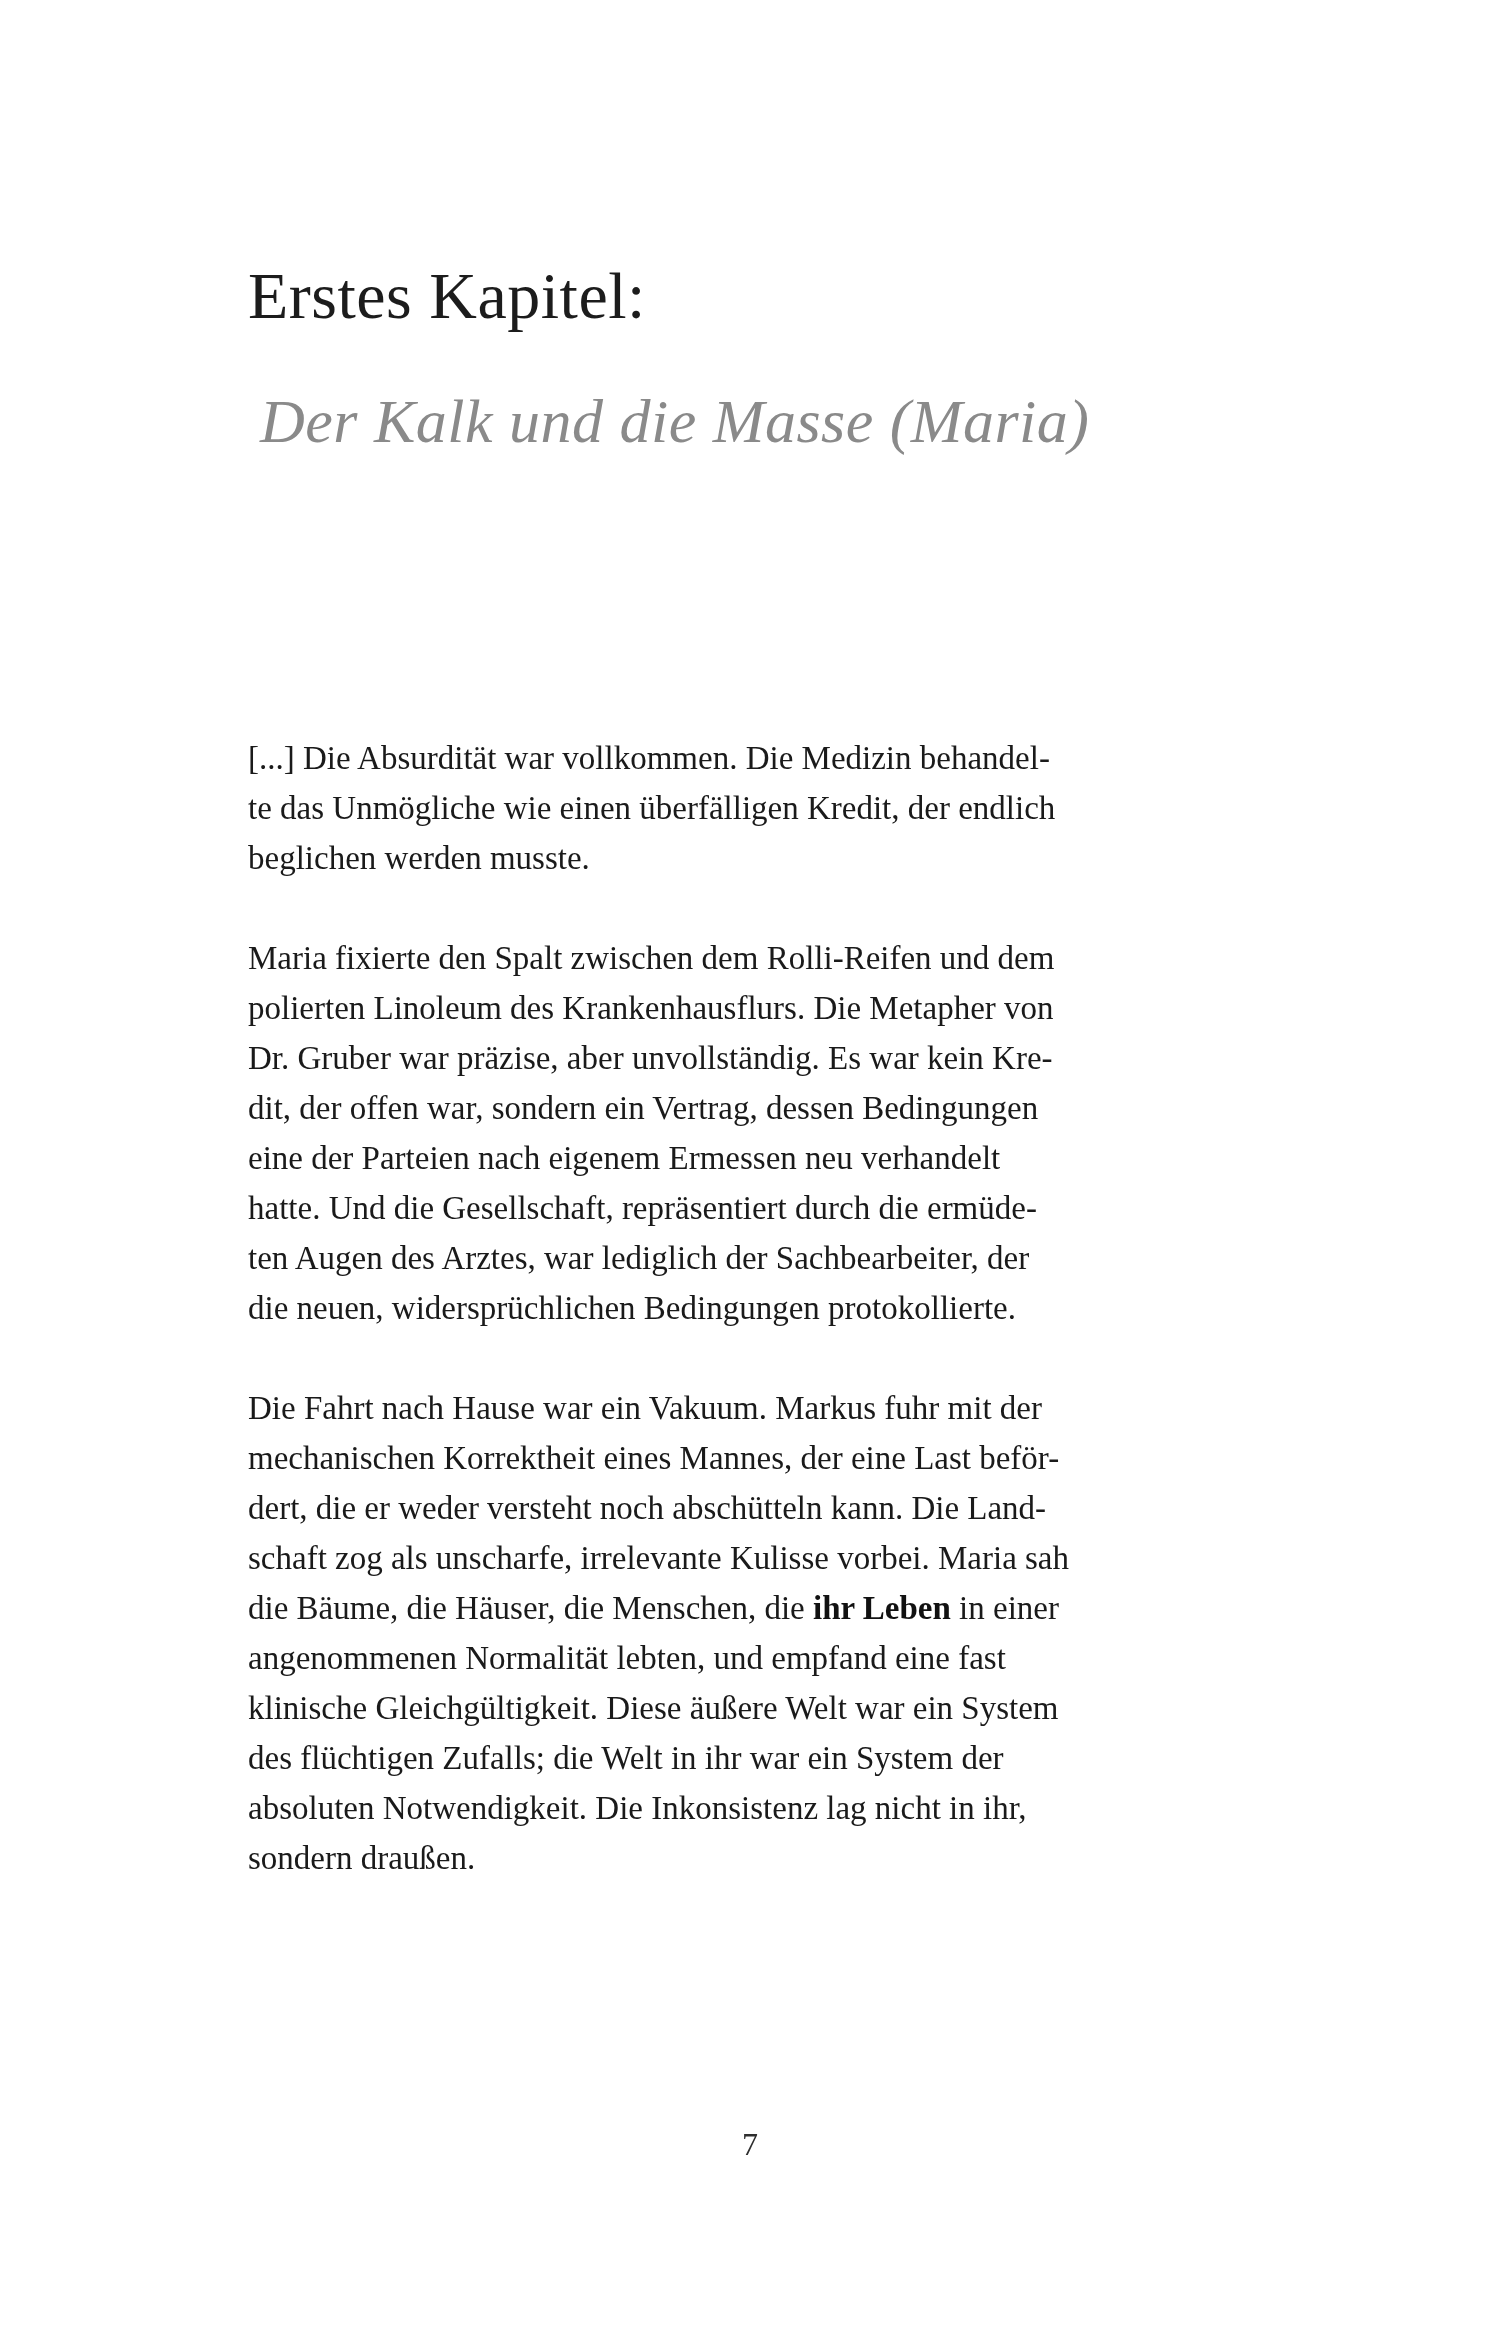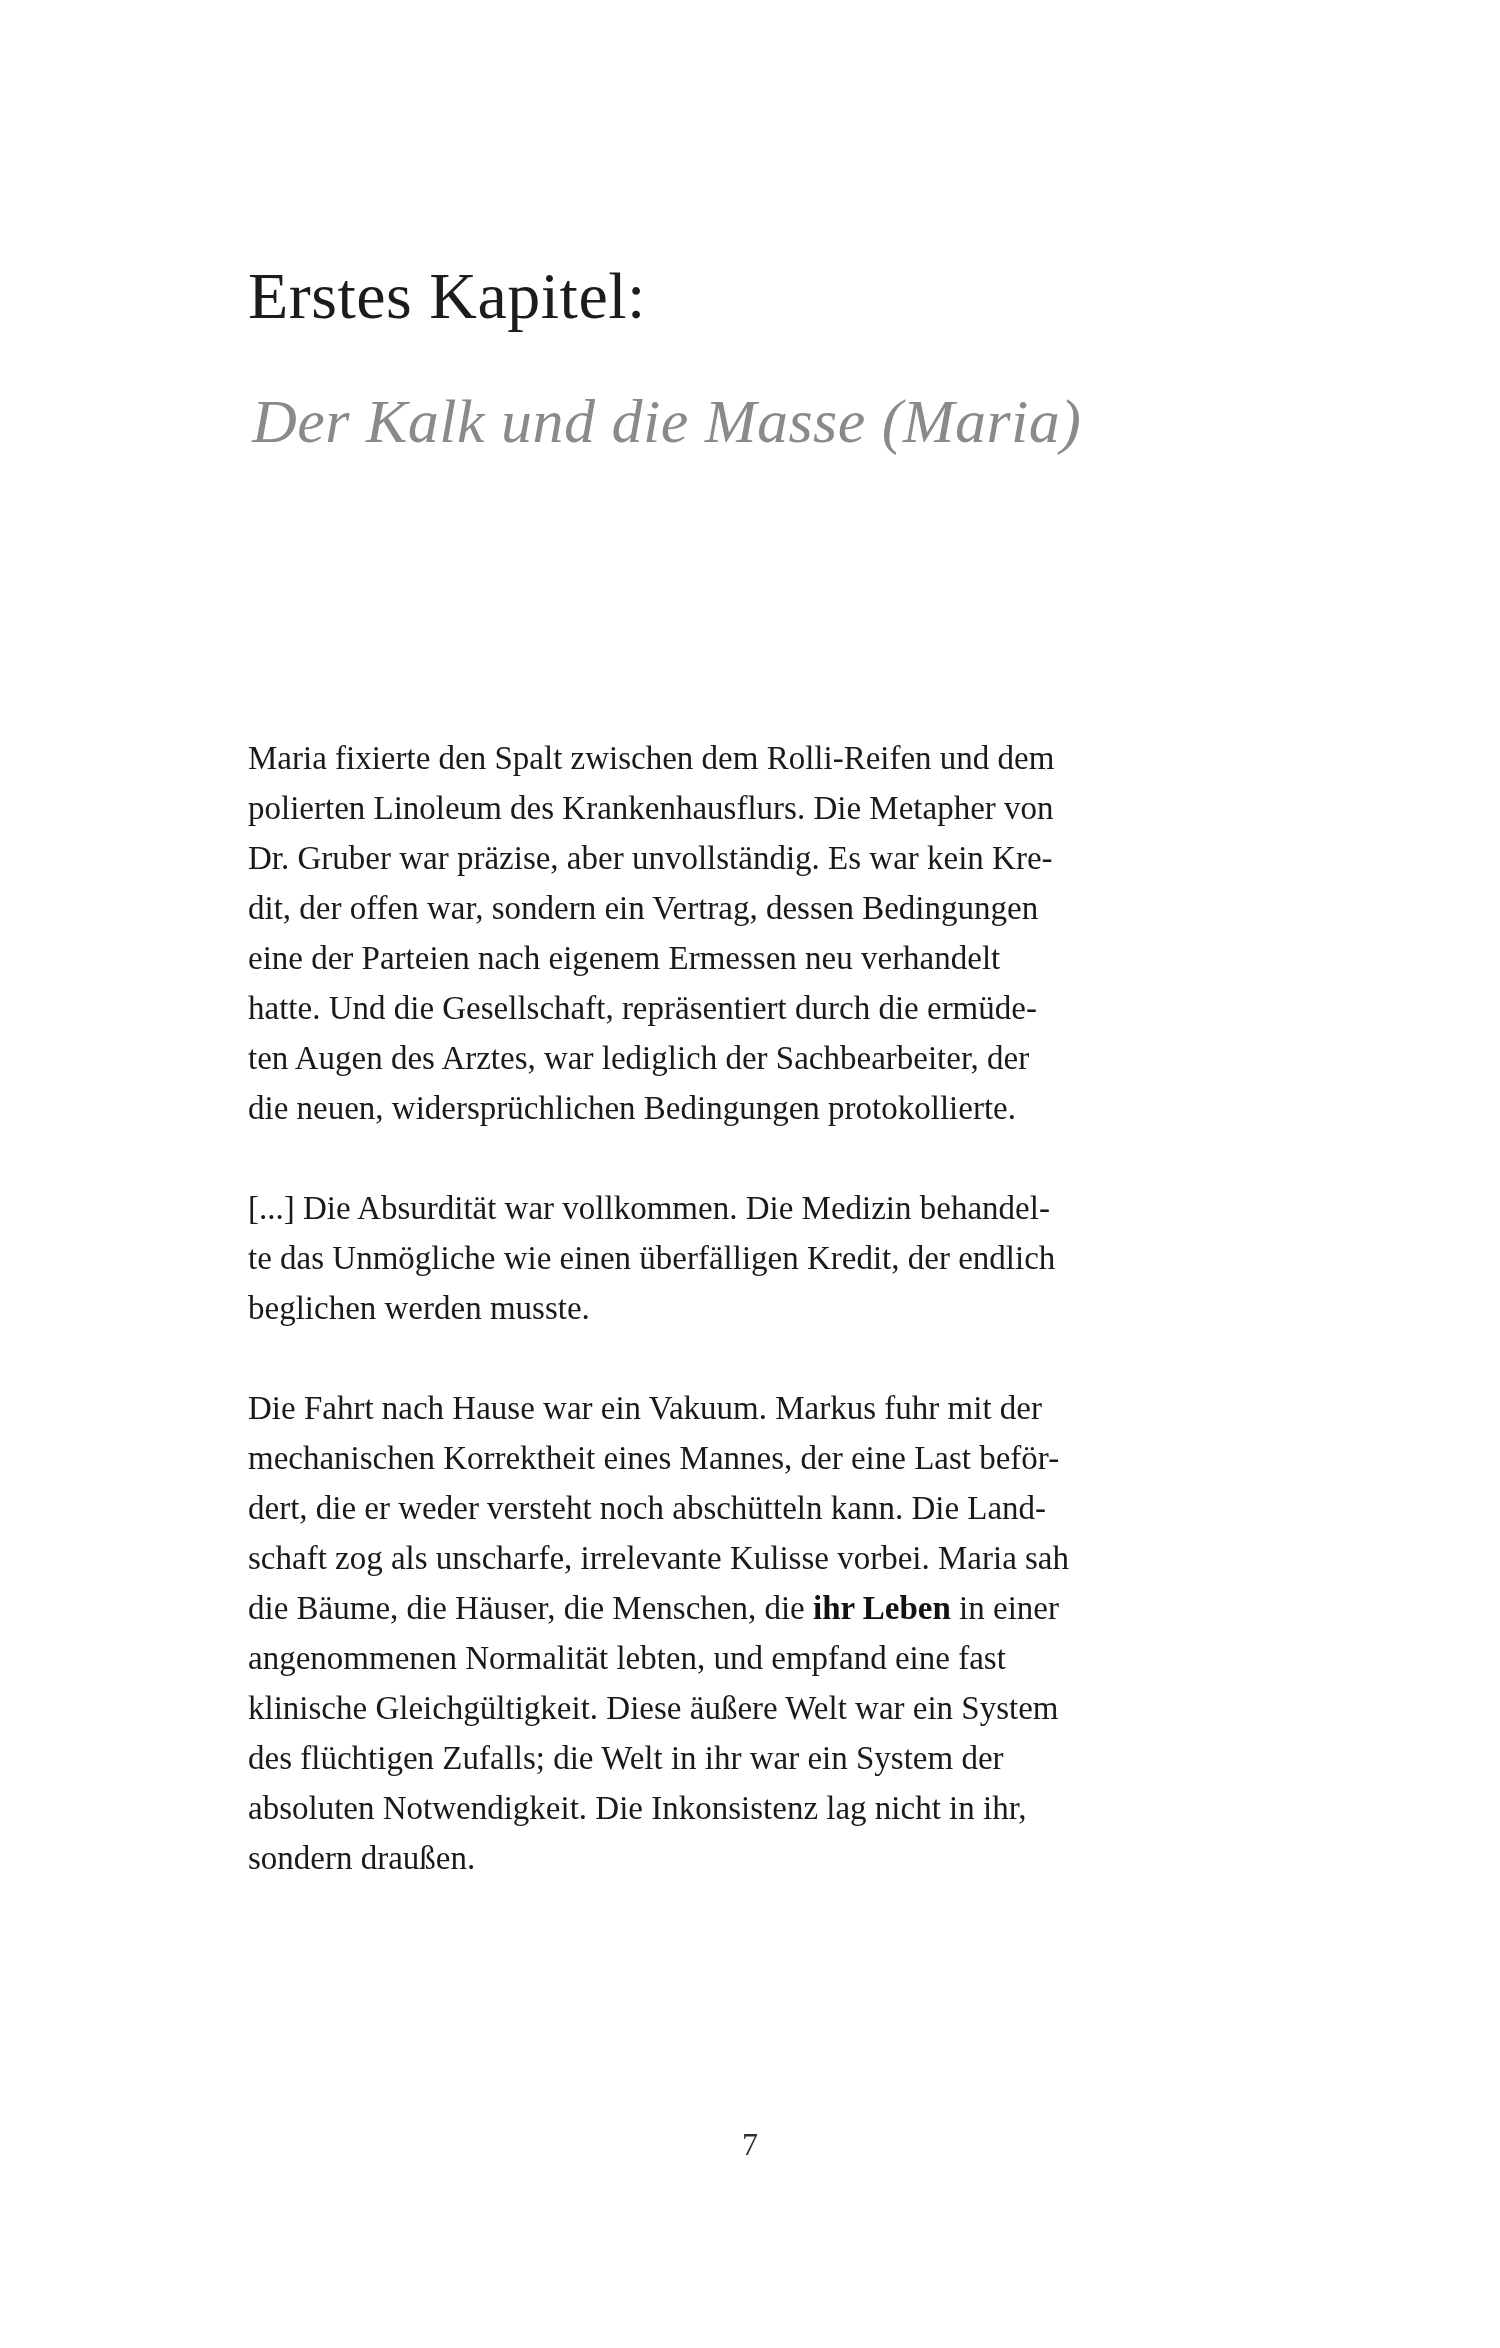--- a/index.html
+++ b/index.html
@@ -27,21 +27,21 @@
     color: #1c1c1c;
     margin: 0 0 52px 0;
     line-height: 1.15;
     letter-spacing: 0.5px;
   }
   .chapter-subtitle {
     font-size: 62px;
     font-style: italic;
     font-weight: 400;
     color: #8a8a8a;
-    margin: 4px;
+    margin: 12px;
     line-height: 1.15;
     letter-spacing: 0.5px;
   }
   .body-text {
     margin-top: 276px;
     width: 1010px;
     font-size: 33px;
     line-height: 50px;
     color: #1a1a1a;
   }
@@ -64,31 +64,31 @@
   }
 </style>
 </head>
 <body>
 
 <div class="page">
   <h1 class="chapter-heading">Erstes Kapitel:</h1>
   <h2 class="chapter-subtitle">Der Kalk und die Masse (Maria)</h2>
 
   <div class="body-text">
+    <p>[...] Die Absurdität war vollkommen. Die Medizin behandel-
+te das Unmögliche wie einen überfälligen Kredit, der endlich
+beglichen werden musste.</p>
     <p>Maria fixierte den Spalt zwischen dem Rolli-Reifen und dem
 polierten Linoleum des Krankenhausflurs. Die Metapher von
 Dr. Gruber war präzise, aber unvollständig. Es war kein Kre-
 dit, der offen war, sondern ein Vertrag, dessen Bedingungen
 eine der Parteien nach eigenem Ermessen neu verhandelt
 hatte. Und die Gesellschaft, repräsentiert durch die ermüde-
 ten Augen des Arztes, war lediglich der Sachbearbeiter, der
 die neuen, widersprüchlichen Bedingungen protokollierte.</p>
-    <p>[...] Die Absurdität war vollkommen. Die Medizin behandel-
-te das Unmögliche wie einen überfälligen Kredit, der endlich
-beglichen werden musste.</p>
     <p><span>Die Fahrt nach Hause war ein Vakuum. Markus fuhr mit der
 mechanischen Korrektheit eines Mannes, der eine Last beför-
 dert, die er weder versteht noch abschütteln kann. Die Land-
 schaft zog als unscharfe, irrelevante Kulisse vorbei. Maria sah
 die Bäume, die Häuser, die Menschen, die </span><strong>ihr Leben</strong><span> in einer
 angenommenen Normalität lebten, und empfand eine fast
 klinische Gleichgültigkeit. Diese äußere Welt war ein System
 des flüchtigen Zufalls; die Welt in ihr war ein System der
 absoluten Notwendigkeit. Die Inkonsistenz lag nicht in ihr,
 sondern draußen.</span></p>

